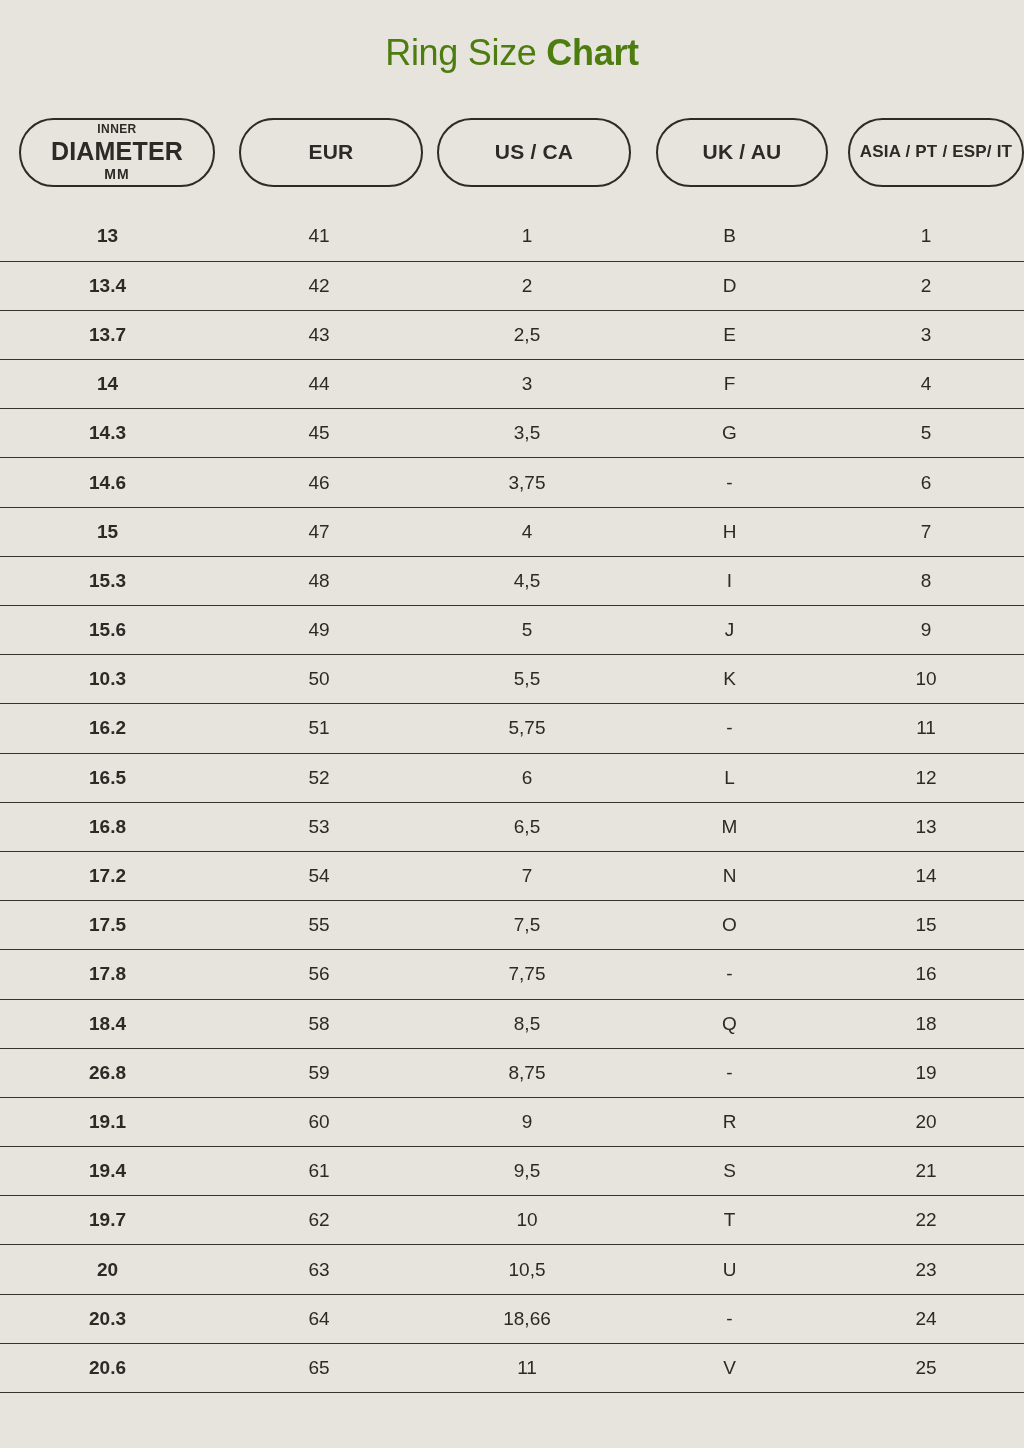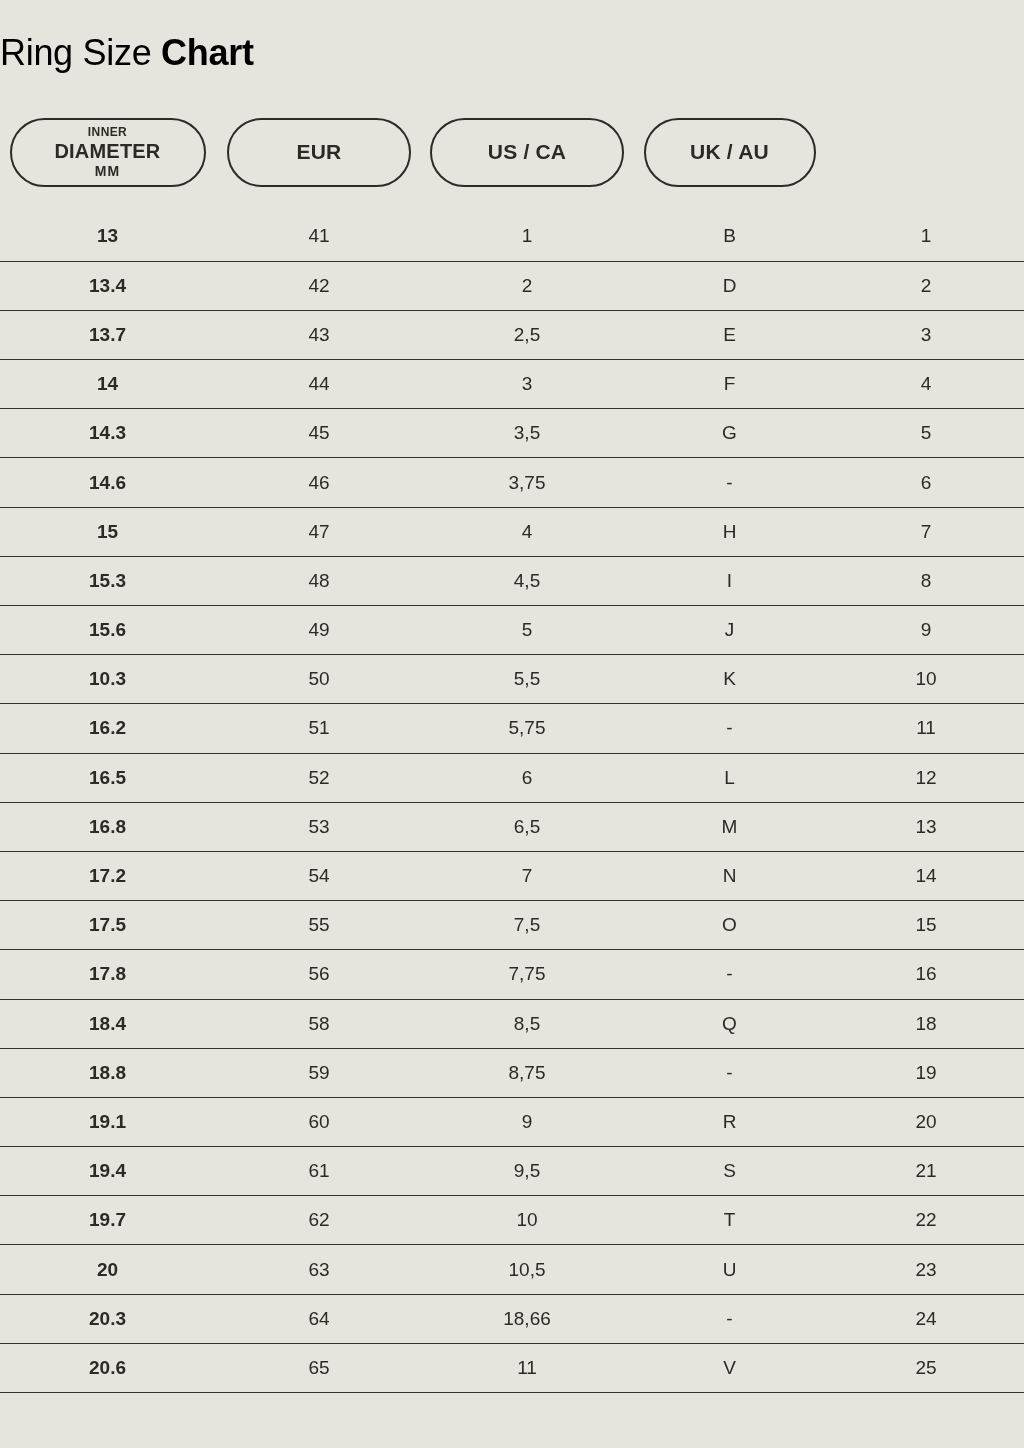--- a/index.html
+++ b/index.html
@@ -10,36 +10,37 @@
   body {
     width: 1024px;
     height: 1448px;
     background: #e7e4de;
     color: #2b2a26;
     font-family: "Liberation Sans", sans-serif;
     overflow: hidden;
   }
   .page-title {
     margin: 32px 0 0 0;
+    text-align: center;
     font-size: 36px;
     font-weight: 400;
     letter-spacing: -0.3px;
-    color: #000000;
+    color: #4d7c0f;
   }
   .page-title b { font-weight: 700; }
 
   .header-row {
     display: grid;
     grid-template-columns: 215px 208px 208px 197px 196px;
     margin-top: 44px;
     height: 69px;
   }
   .pill-wrap {
     display: flex;
-    justify-content: center;
+    justify-content: flex-end;
     align-items: stretch;
   }
   .pill {
     border: 2px solid #2c2b27;
     border-radius: 36px;
     background: transparent;
     height: 69px;
     display: flex;
     flex-direction: column;
     align-items: center;
@@ -47,21 +48,21 @@
     text-align: center;
     line-height: 1.15;
   }
   .pill-diameter { width: 196px; }
   .pill-eur      { width: 184px; }
   .pill-usca     { width: 194px; }
   .pill-ukau     { width: 172px; }
   .pill-asia     { width: 176px; }
 
   .pill .line-small  { font-size: 12px; font-weight: 700; letter-spacing: 0.4px; }
-  .pill .line-big    { font-size: 20px; font-weight: 700; letter-spacing: 0.2px; }
+  .pill .line-big    { font-size: 25px; font-weight: 700; letter-spacing: 0.2px; }
   .pill .line-mm     { font-size: 14px; font-weight: 700; letter-spacing: 1px; }
   .pill .pill-label  { font-size: 21px; font-weight: 700; letter-spacing: 0.2px; }
   .pill-asia .pill-label { font-size: 17px; line-height: 1.3; padding: 0 6px; }
 
   table.size-table {
     width: 1024px;
     margin-top: 25px;
     border-collapse: collapse;
     table-layout: fixed;
   }
@@ -101,20 +102,25 @@
   <div class="pill-wrap">
     <div class="pill pill-usca">
       <span class="pill-label">US / CA</span>
     </div>
   </div>
   <div class="pill-wrap">
     <div class="pill pill-ukau">
       <span class="pill-label">UK / AU</span>
     </div>
   </div>
+  <div class="pill-wrap">
+    <div class="pill pill-asia">
+      <span class="pill-label">ASIA / PT / ESP/ IT</span>
+    </div>
+  </div>
 </div>
 
 <table class="size-table">
   <colgroup>
     <col style="width:215px">
     <col style="width:208px">
     <col style="width:208px">
     <col style="width:197px">
     <col style="width:196px">
   </colgroup>
@@ -232,21 +238,21 @@
         <td>16</td>
       </tr>
       <tr>
         <td class="col-diameter">18.4</td>
         <td>58</td>
         <td>8,5</td>
         <td>Q</td>
         <td>18</td>
       </tr>
       <tr>
-        <td class="col-diameter">18.8</td>
+        <td class="col-diameter">26.8</td>
         <td>59</td>
         <td>8,75</td>
         <td>-</td>
         <td>19</td>
       </tr>
       <tr>
         <td class="col-diameter">19.1</td>
         <td>60</td>
         <td>9</td>
         <td>R</td>

